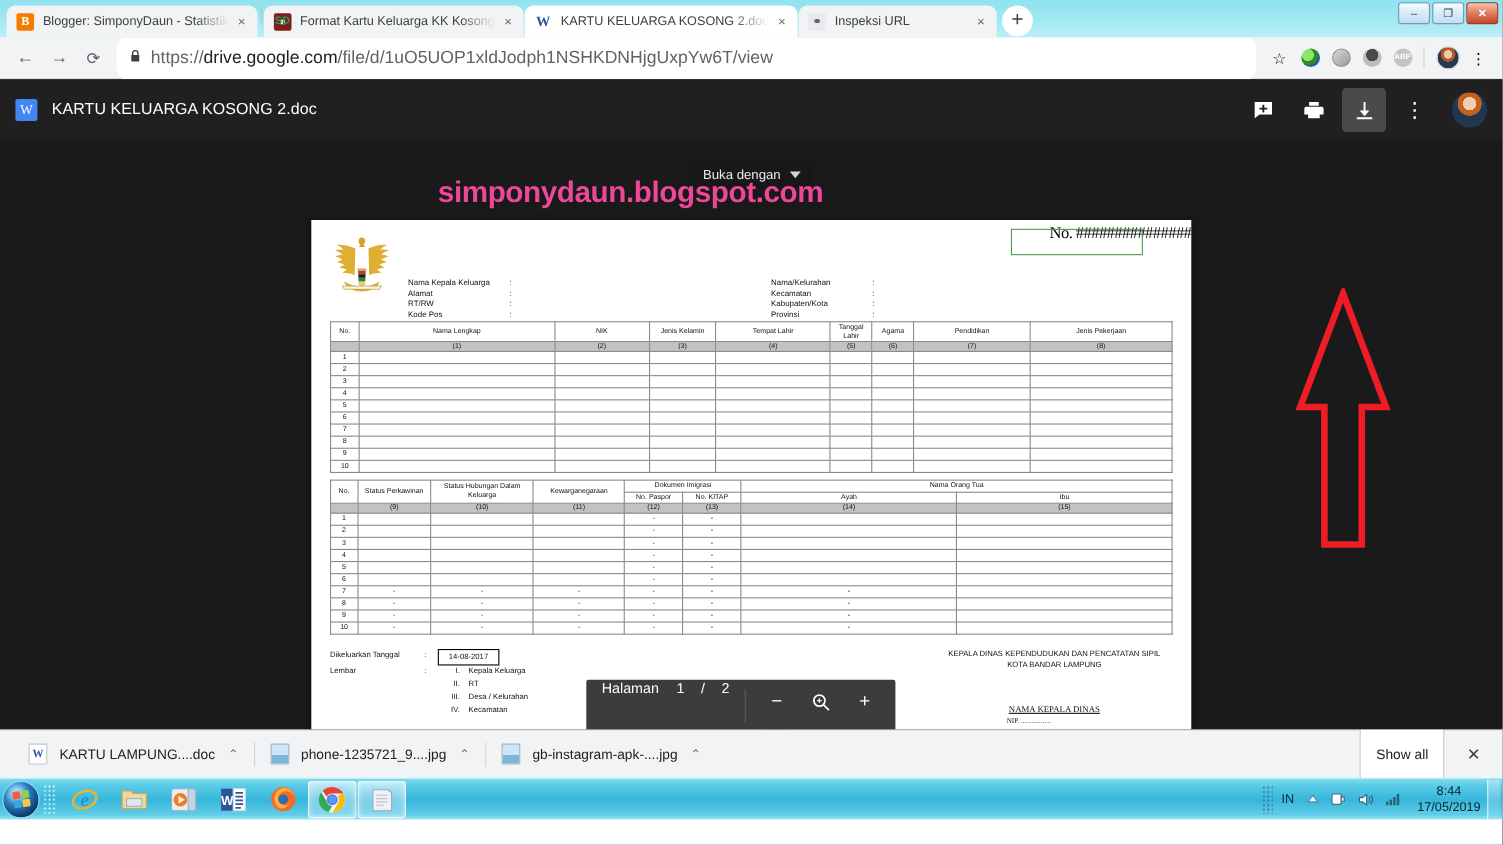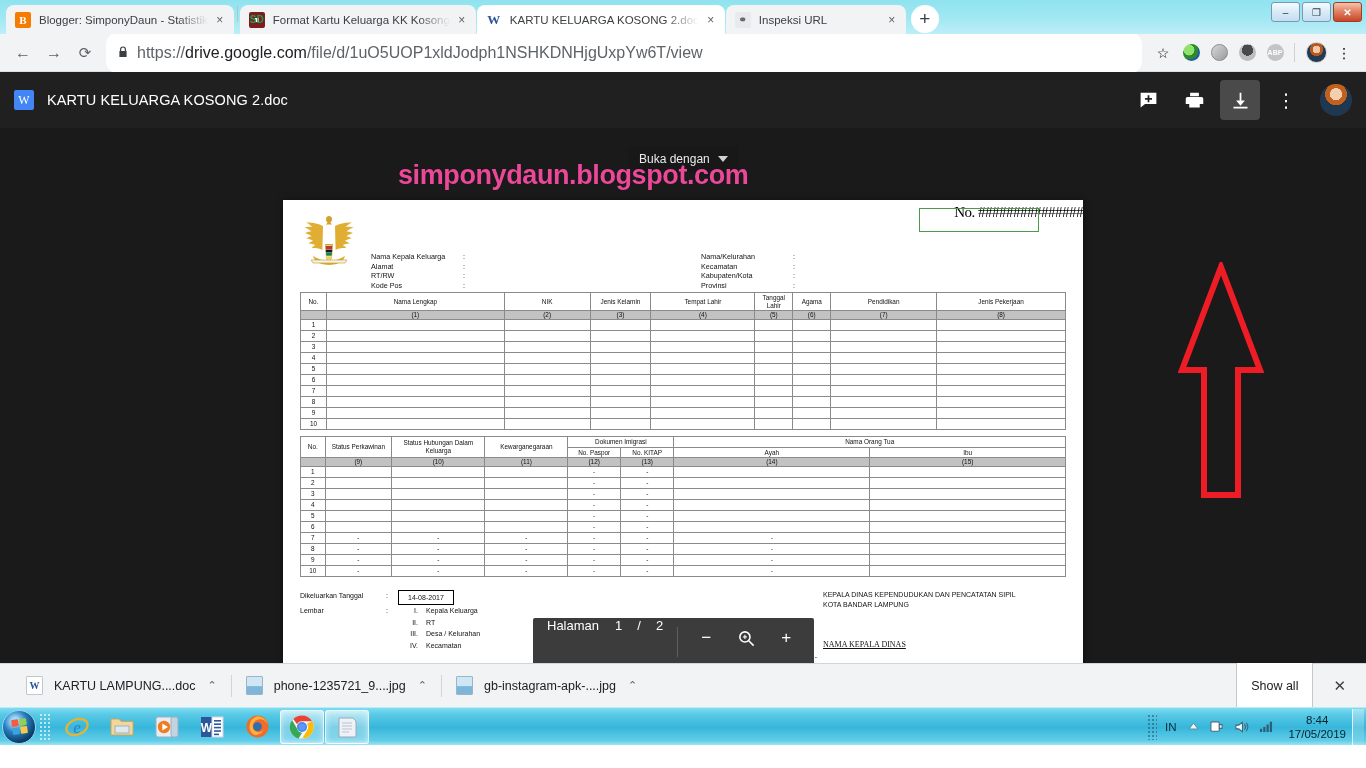--- a/index.html
+++ b/index.html
@@ -251,21 +251,21 @@
   .foot-left { position: absolute; left: 0; top: 0; line-height: 11px; }
   .foot-row { display: flex; }
   .foot-lbl { width: 86px; }
   .foot-colon { width: 12px; }
   .date-box { border: 1px solid #000; padding: 1px 9px; display: inline-block; font-size: 7px; }
   .lembar-list { margin-left: 98px; margin-top: 1px; line-height: 11.5px; }
   .lembar-item { display: flex; }
   .rom { width: 20px; text-align: right; margin-right: 8px; }
   .foot-mid { position: absolute; left: 330px; top: 31px; text-align: center; width: 150px; font-size: 7px; }
   .foot-mid-name { margin-top: 29px; text-decoration: underline; font-family: "Liberation Serif", serif; font-size: 8px; }
-  .foot-right { position: absolute; left: 523px; top: 0; width: 271px; text-align: left; font-size: 7px; line-height: 9.5px; }
+  .foot-right { position: absolute; left: 523px; top: 0; width: 271px; text-align: center; font-size: 7px; line-height: 9.5px; }
   .foot-right-name { margin-top: 31px; text-decoration: underline; font-family: "Liberation Serif", serif; font-size: 8px; }
   .foot-right-nip { font-size: 6.5px; margin-top: 1px; margin-left: -46px; font-family: "Liberation Serif", serif; }
 
   .red-arrow { position: absolute; left: 1178px; top: 134px; z-index: 20; }
 
   
   .page-toolbar {
     position: absolute;
     left: 533px; top: 490px;
     height: 48px;

